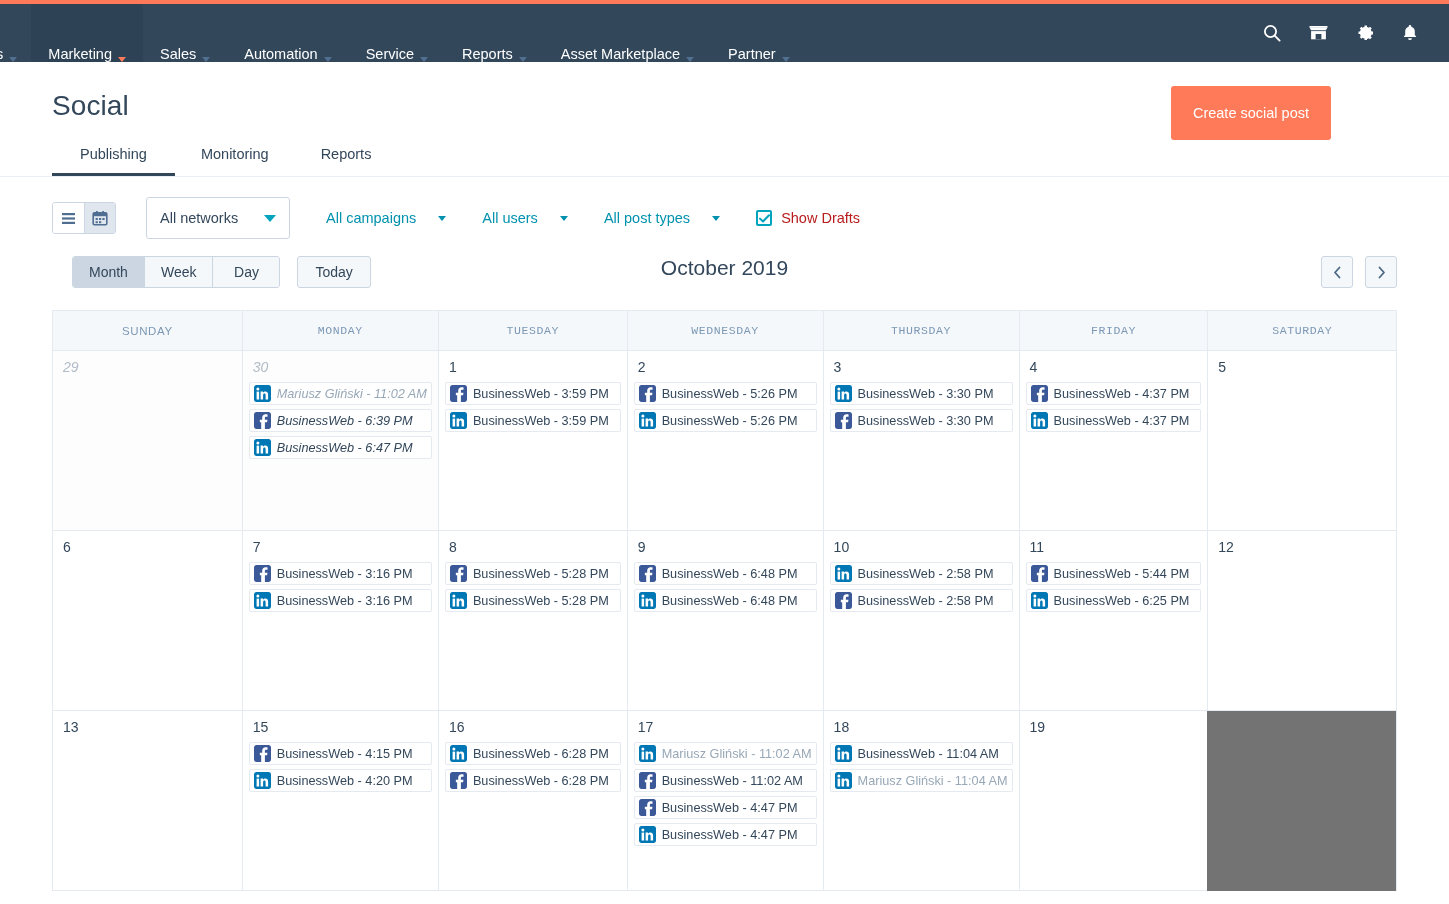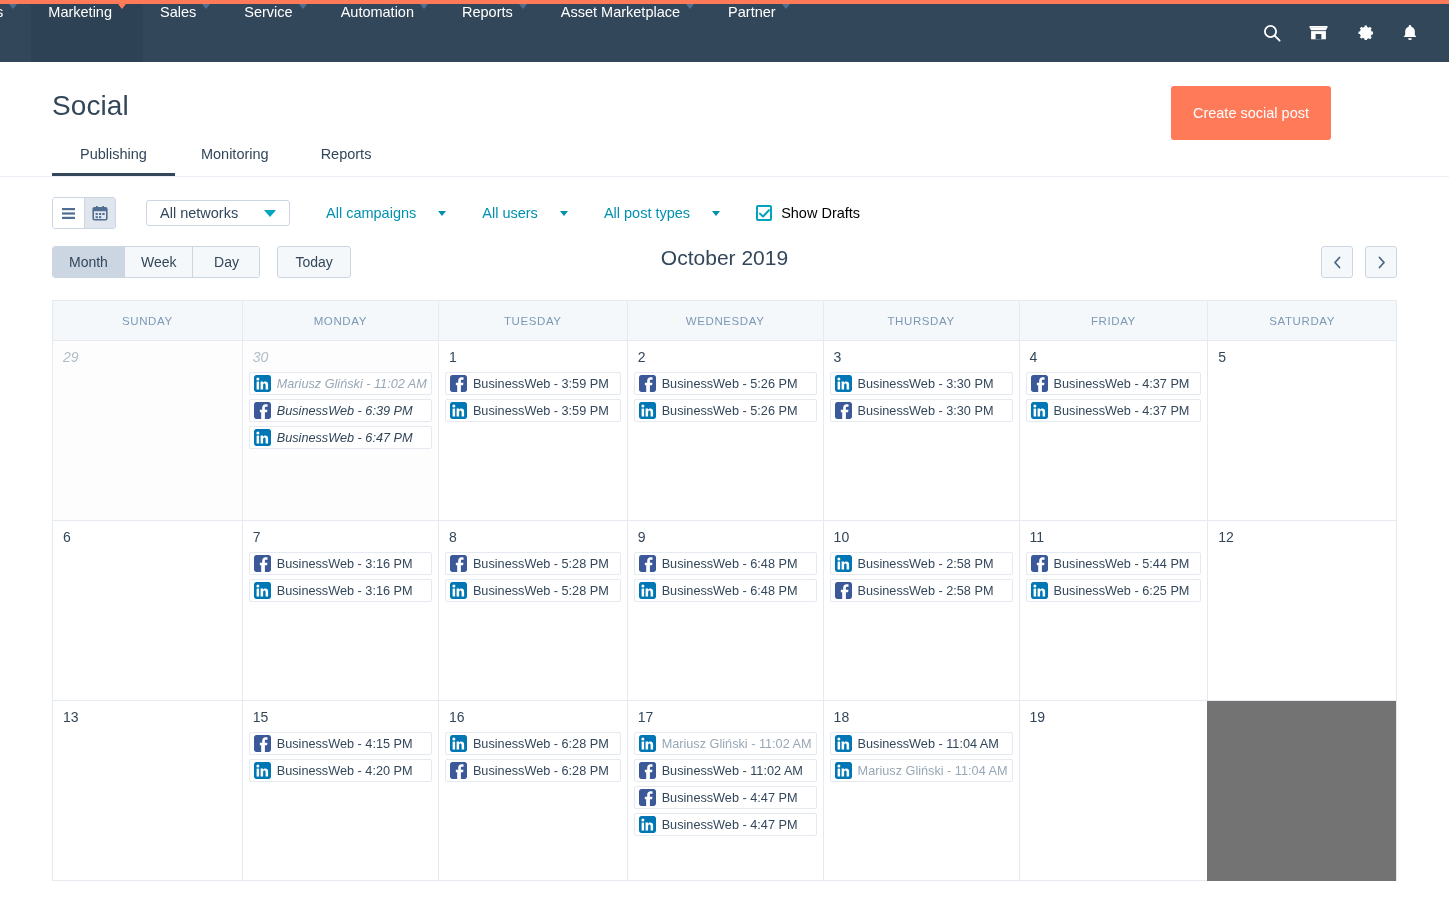--- a/index.html
+++ b/index.html
@@ -13,21 +13,21 @@
 
   
   .topbar-accent { height: 4px; background: #FF7A59; width: 100%; }
   .topnav {
     height: 58px; background: #33475B;
     display: flex; align-items: stretch;
     position: relative;
   }
   .nav-items { display: flex; align-items: stretch; }
   .nav-item {
-    display: flex; align-items: flex-start; gap: 6px;
+    display: flex; align-items: flex-end; gap: 6px;
     padding: 0 17px;
     color: #fff; font-size: 14.5px; white-space: nowrap;
     cursor: pointer;
   }
   .nav-item.truncated { padding-left: 0; padding-right: 14px; margin-left: -12px; }
   .nav-item.active { background: #2D4254; }
   .chev {
     display: inline-block; width: 0; height: 0;
     border-left: 4.5px solid transparent;
     border-right: 4.5px solid transparent;
@@ -74,21 +74,21 @@
     width: 31px; height: 30px; display: flex;
     align-items: center; justify-content: center;
     background: #fff; cursor: pointer;
   }
   .vt-btn.active { background: #DFE6EE; }
   .vt-btn + .vt-btn { border-left: 1px solid #CBD6E2; }
 
   .select-box {
     margin-left: 30px;
     border: 1px solid #CBD6E2; border-radius: 3px;
-    background: #fff; height: 26px; width: 144px;
+    background: #fff; height: 42px; width: 144px;
     display: flex; align-items: center; justify-content: space-between;
     padding: 0 13px; cursor: pointer;
   }
   .select-box span { font-size: 14.5px; color: #33475B; }
   .caret-fill {
     width: 0; height: 0;
     border-left: 6px solid transparent;
     border-right: 6px solid transparent;
     border-top: 7px solid #00A4BD;
   }
@@ -102,28 +102,28 @@
     border-right: 4px solid transparent;
     border-top: 5px solid #0091AE;
   }
   .drafts { margin-left: 36px; display: flex; align-items: center; gap: 9px; cursor: pointer; }
   .cbox {
     width: 16px; height: 16px; border: 2px solid #00A4BD;
     border-radius: 2px; background: #fff;
     display: flex; align-items: center; justify-content: center;
   }
   .cbox svg { display: block; }
-  .drafts-label { font-size: 14.5px; color: #000000; }
+  .drafts-label { font-size: 14.5px; color: #b91c1c; }
 
   
   .calctrl {
     display: flex; align-items: center;
     padding: 17px 52px 0 52px; position: relative;
   }
-  .seg { display: flex; border: 1px solid #CBD6E2; border-radius: 3px; overflow: hidden; }
+  .seg { display: flex; border: 1px solid #CBD6E2; border-radius: 3px; overflow: hidden; margin-left: 20px; }
   .seg-btn {
     padding: 0 16px; height: 30px; min-width: 67px;
     display: flex; align-items: center; justify-content: center;
     font-size: 14px; color: #33475B; background: #F5F8FA; cursor: pointer;
   }
   .seg-btn.active { background: #CBD6E2; }
   .seg-btn + .seg-btn { border-left: 1px solid #CBD6E2; }
   .today-btn {
     margin-left: 17px; border: 1px solid #CBD6E2; border-radius: 3px;
     background: #F5F8FA; padding: 0 17px; height: 32px;
@@ -150,21 +150,21 @@
     border: 1px solid #E5E9F0; border-bottom: none;
     display: grid; grid-template-columns: repeat(7, 1fr);
     background: #737373;
   }
   .dow {
     background: #F5F8FA; height: 40px;
     display: flex; align-items: center; justify-content: center;
     font-size: 11.5px; letter-spacing: 0.6px; color: #7C98B6;
     border-bottom: 1px solid #E5E9F0;
   }
-  .dow + .dow { border-left: 1px solid #E5E9F0; }
+  .dow + .dow { border-left: 1px solid #E5E9F0; font-family: Liberation Mono, monospace; }
   .cell {
     min-height: 180px; padding: 8px 6px 6px 6px;
     border-bottom: 1px solid #E5E9F0;
     background: #fff;
   }
   .cell.col0 { border-left: none; }
   .cell:not(.col0) { border-left: 1px solid #E5E9F0; }
   .daynum { font-size: 14px; color: #33475B; padding: 0 4px 7px 4px; }
   .cell.other .daynum { color: #B0BCC8; }
   .cell.other { background: #FDFDFD; font-style: italic; }
@@ -194,25 +194,25 @@
       </div>
       <div class="nav-item active">
         <span>Marketing</span>
         <i class="chev"></i>
       </div>
       <div class="nav-item">
         <span>Sales</span>
         <i class="chev"></i>
       </div>
       <div class="nav-item">
+        <span>Automation</span>
+        <i class="chev"></i>
+      </div>
+      <div class="nav-item">
         <span>Service</span>
-        <i class="chev"></i>
-      </div>
-      <div class="nav-item">
-        <span>Automation</span>
         <i class="chev"></i>
       </div>
       <div class="nav-item">
         <span>Reports</span>
         <i class="chev"></i>
       </div>
       <div class="nav-item">
         <span>Asset Marketplace</span>
         <i class="chev"></i>
       </div>

